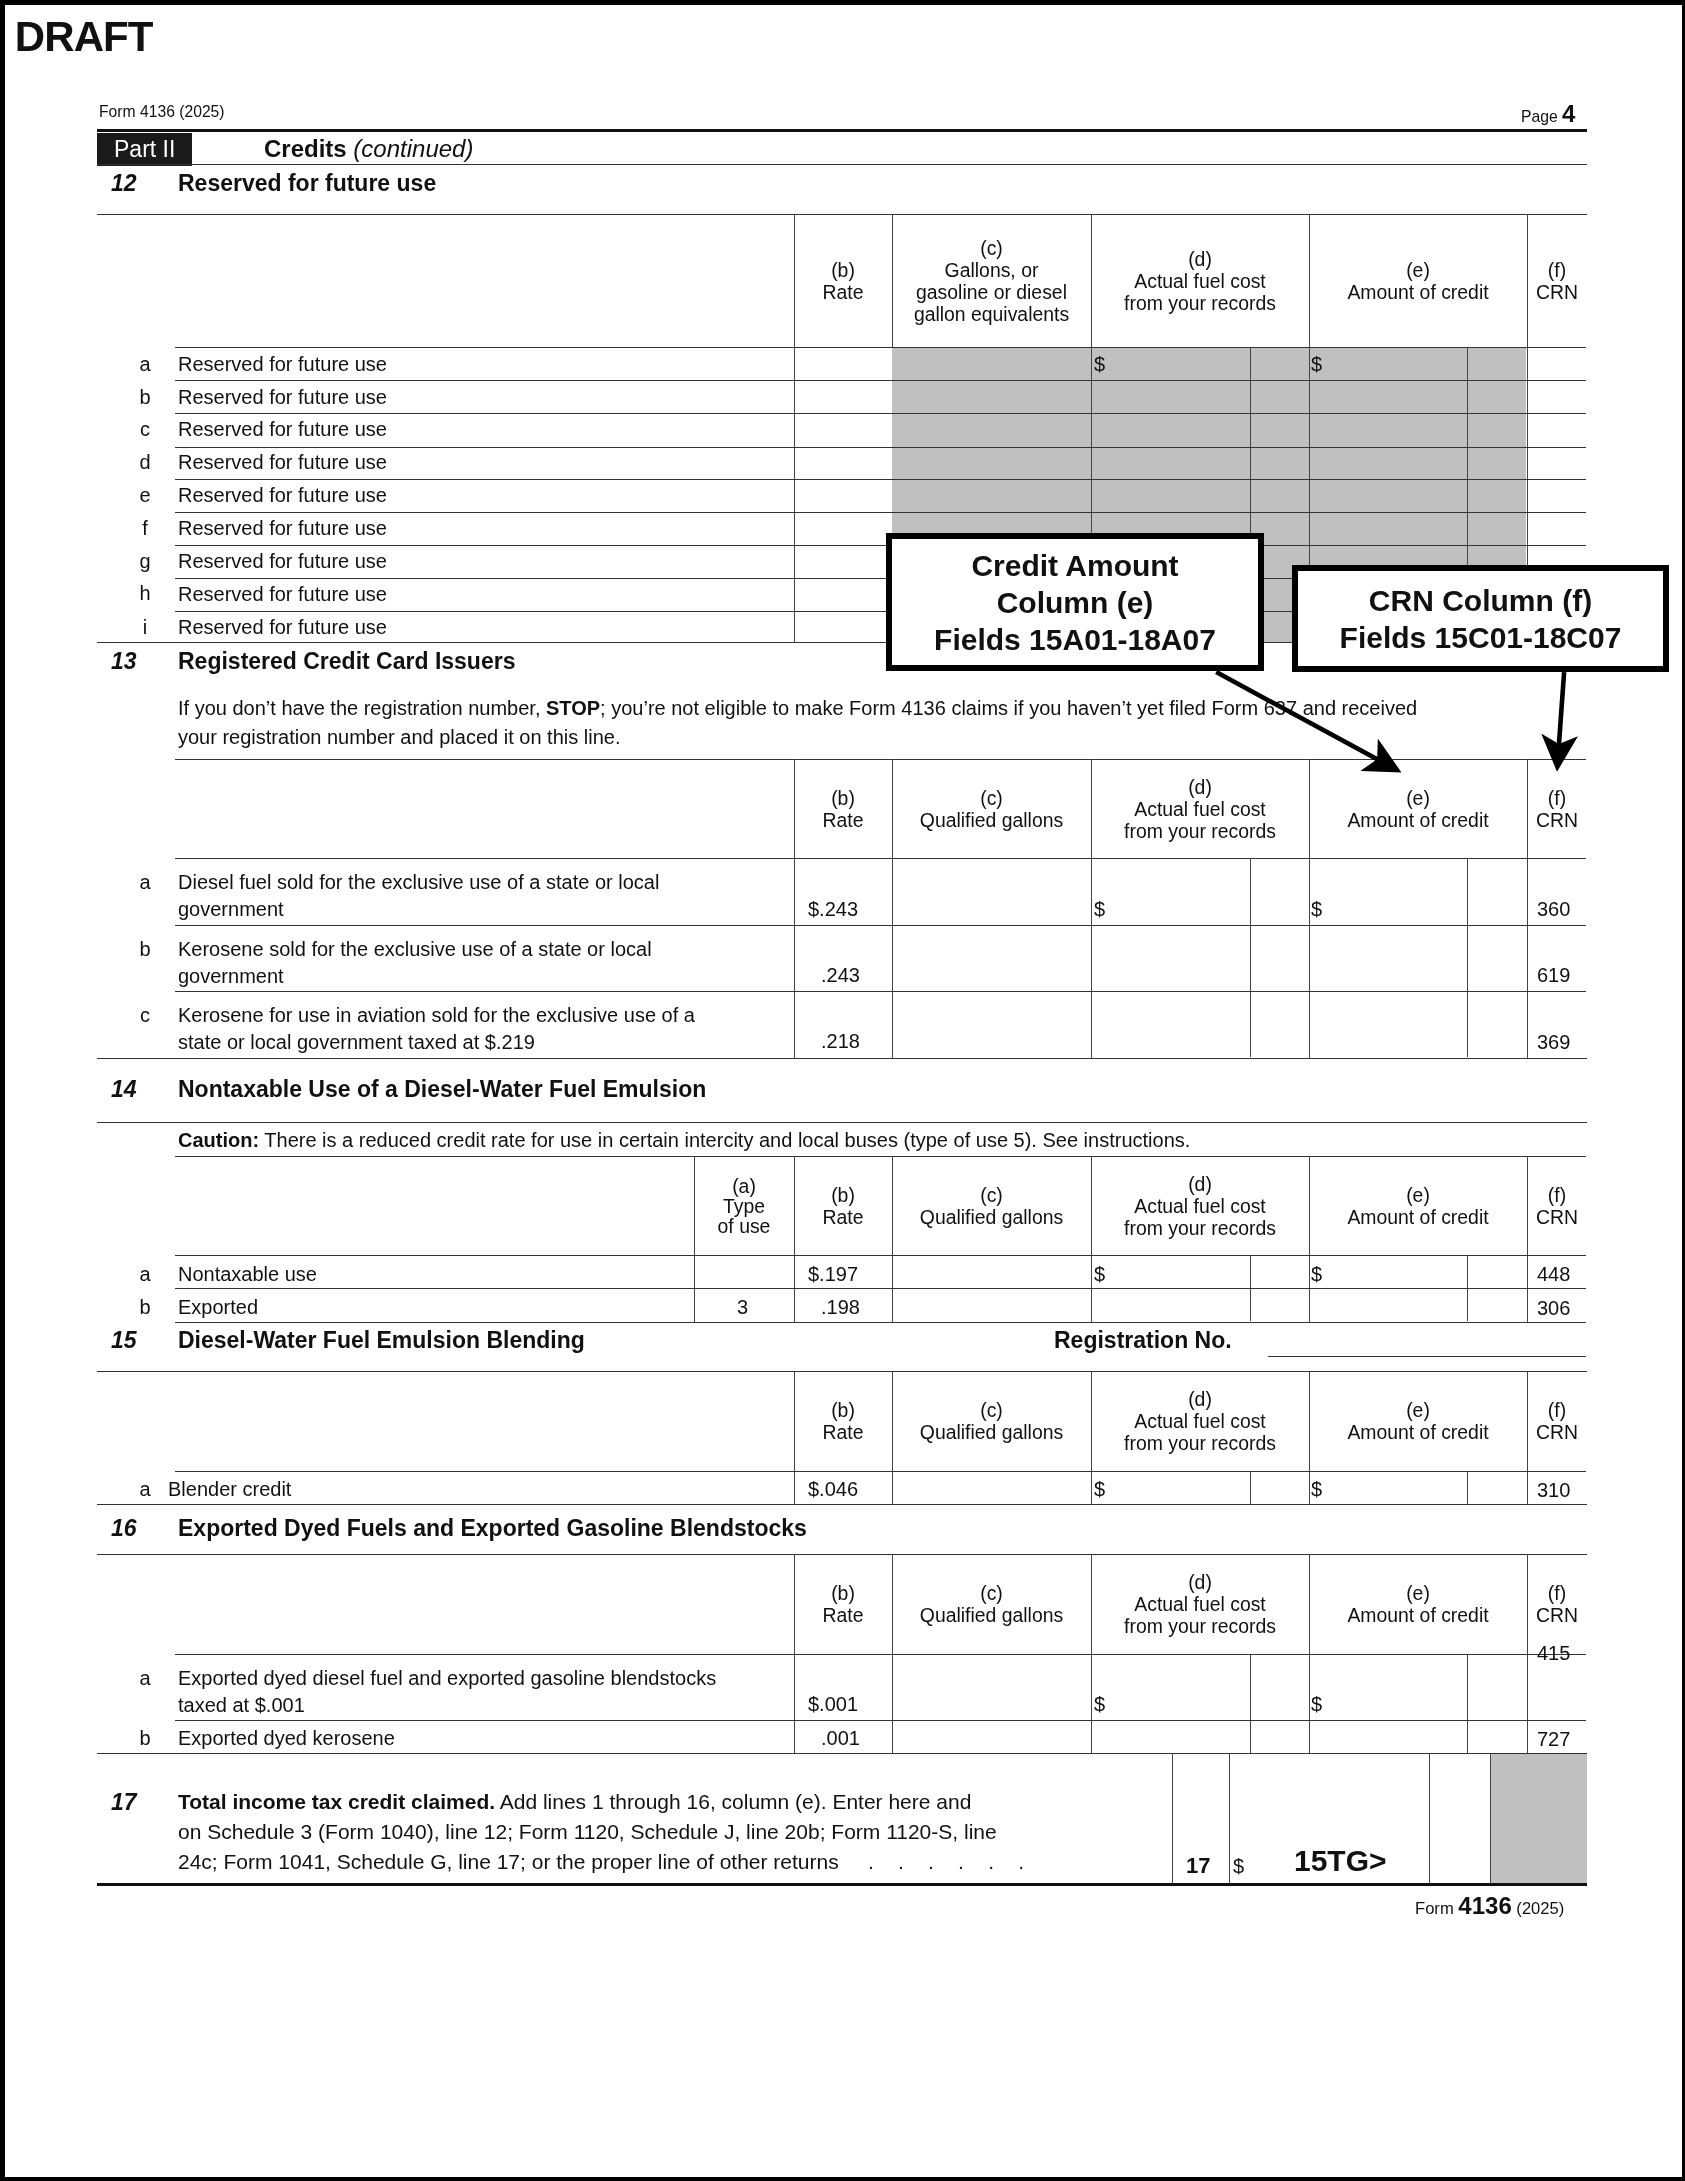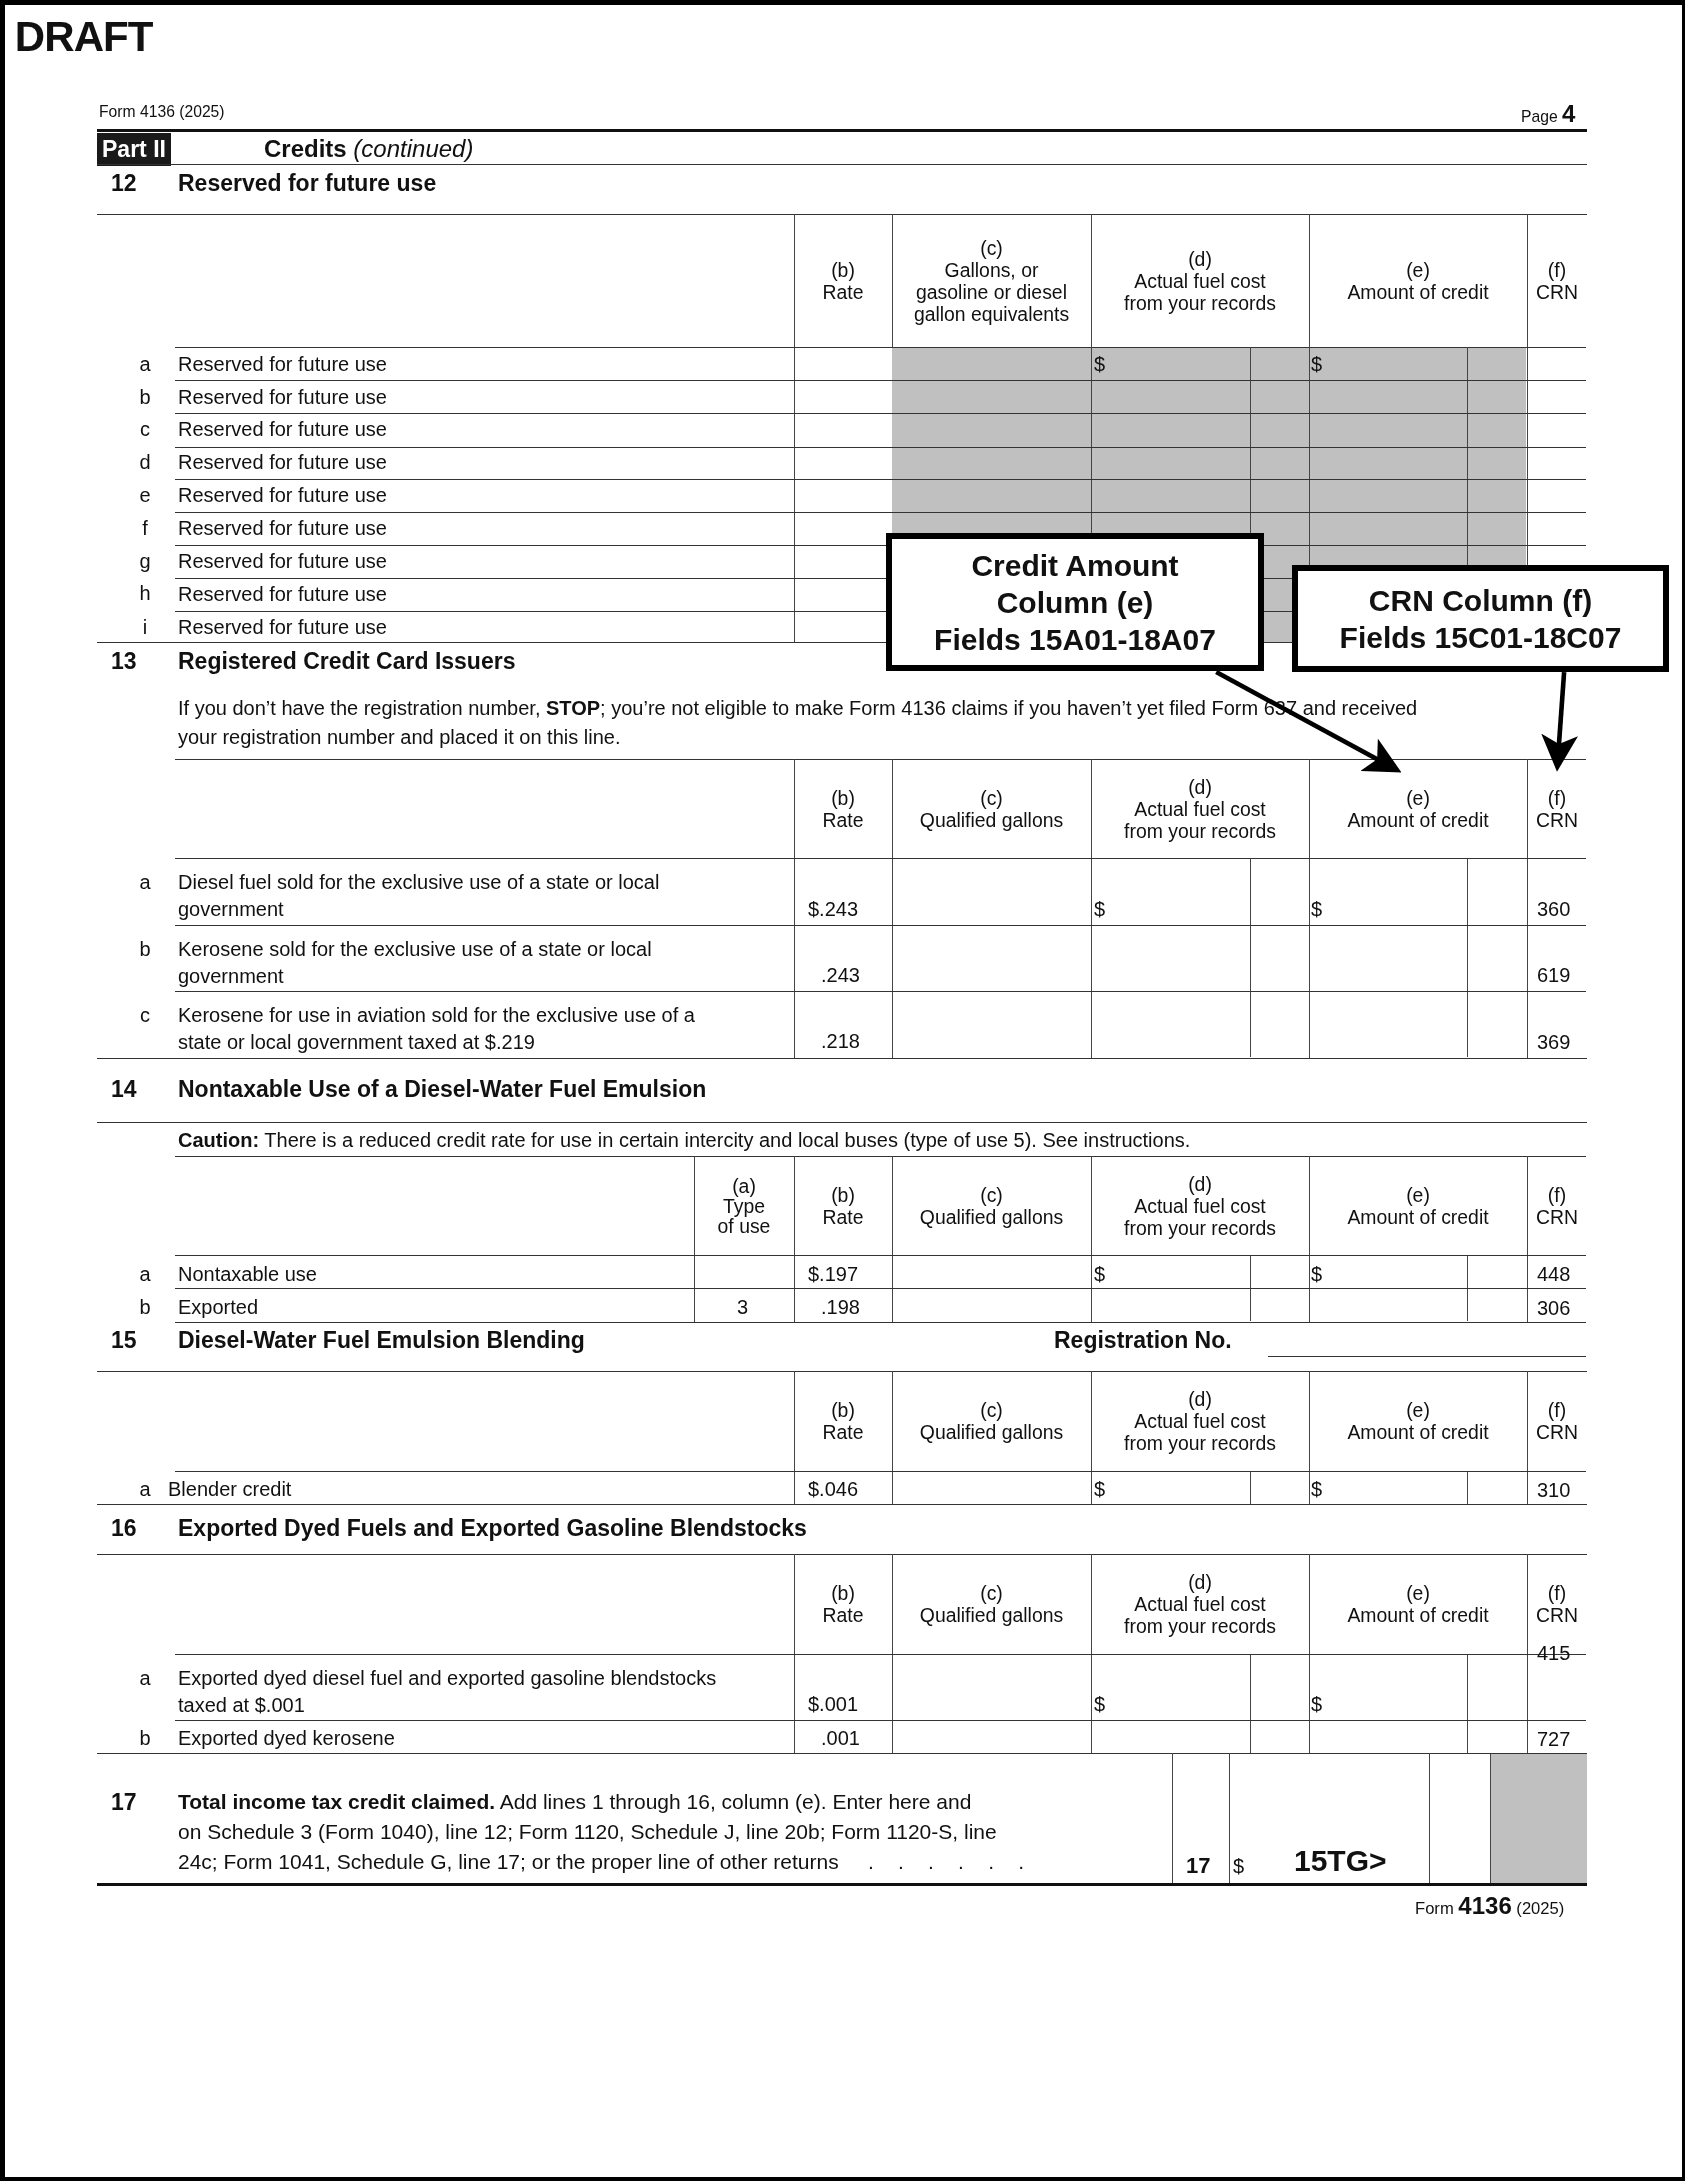--- a/index.html
+++ b/index.html
@@ -6,24 +6,24 @@
   html, body { width: 1685px; height: 2182px; background: #fff; }
   body { position: relative; font-family: "Liberation Sans", sans-serif; color: #111; overflow: hidden; }
   .frame { position: absolute; left: 0; top: 0; width: 1685px; height: 2182px; border: 5.5px solid #000; border-right-width: 3.7px; border-bottom-width: 5.5px; }
   .abs { position: absolute; }
   .draft { left: 14.8px; top: 13px; font-size: 42px; font-weight: bold; letter-spacing: -0.9px; }
   .hdr-small { font-size: 15.7px; }
   .page-num { font-size: 15.7px; }
   .page-num b { font-size: 24px; }
   .hline { position: absolute; height: 0; border-top: 1.8px solid #333; }
   .vline { position: absolute; width: 0; border-left: 0.9px solid #444; }
-  .part-box { background: #1a1a1a; color: #fff; font-weight: bold; font-size: 23px; padding: 0 5px; height: 33px; line-height: 33px; }
+  .part-box { background: #1a1a1a; color: #fff; font-weight: normal; font-size: 23px; padding: 0 17px; height: 33px; line-height: 33px; }
   .part-title { font-size: 24px; font-weight: bold; }
   .part-title i { font-weight: normal; }
-  .sec-num { font-size: 23px; font-weight: bold; }
+  .sec-num { font-size: 23px; font-weight: bold; font-style: italic; }
   .sec-title { font-size: 23px; font-weight: bold; }
   .row-letter { font-size: 20px; width: 28px; text-align: center; }
   .row-label { font-size: 20px; line-height: 27px; }
   .colhead { position: absolute; text-align: center; font-size: 19.4px; line-height: 22px; display: flex; flex-direction: column; justify-content: center; align-items: center; }
   .cell-text { font-size: 20px; }
   .shade { position: absolute; background: #c0c0c0; }
   .note-text { font-size: 20px; line-height: 29px; }
   .callout { position: absolute; background: #fff; border: 6.5px solid #000; text-align: center; font-weight: bold; font-size: 30px; line-height: 37px; display: flex; flex-direction: column; justify-content: center; }
   .big-entry { font-size: 30px; font-weight: bold; }
 </style>

